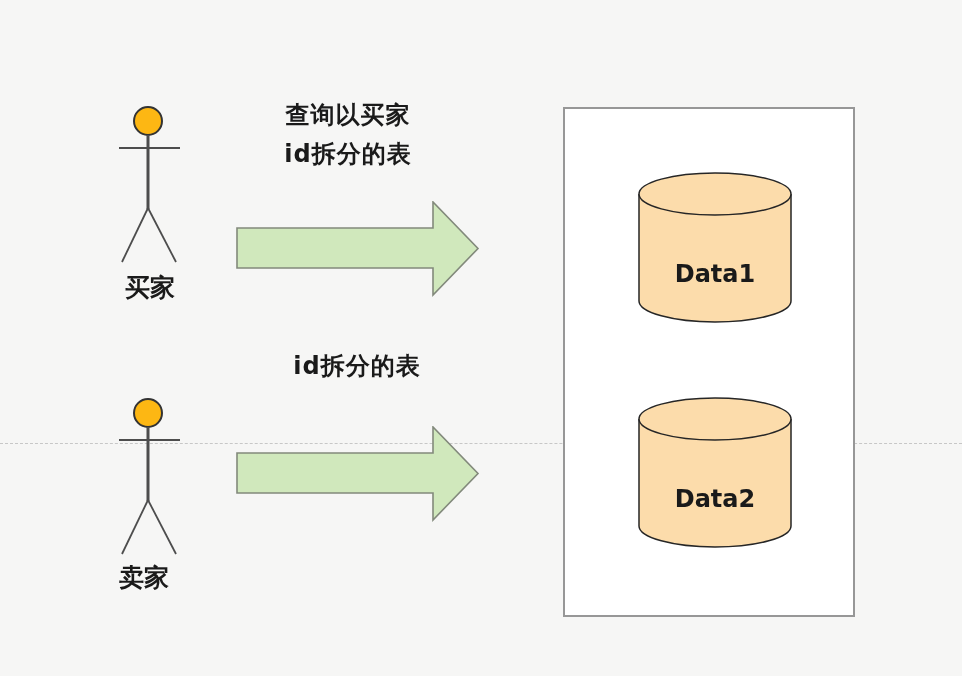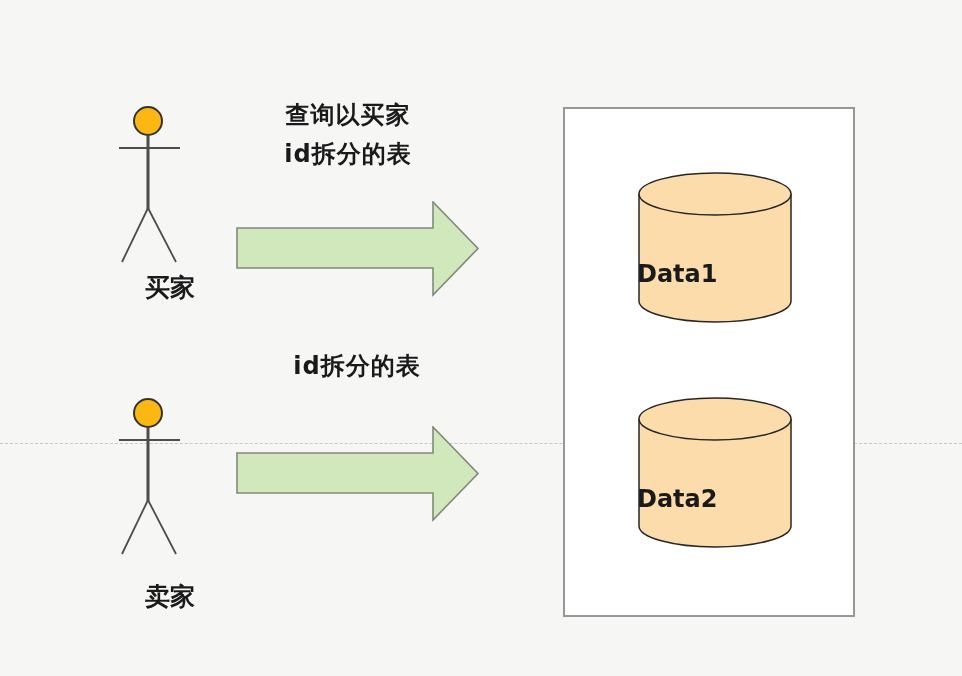--- a/index.html
+++ b/index.html
@@ -44,21 +44,21 @@
     fill: none;
   }
   .actor-limb {
     stroke: var(--actor-line, #4d4d4d);
     stroke-width: 1.8;
     fill: none;
   }
   .actor-label {
     position: absolute;
     width: 90px;
-    text-align: right;
+    text-align: center;
     font-size: 25px;
     font-weight: 700;
     line-height: 28px;
   }
 
   
   .flow-label {
     position: absolute;
     width: 224px;
     text-align: center;
@@ -94,21 +94,21 @@
   .db-shape {
     fill: var(--db-fill, #fcdcab);
     stroke: var(--db-stroke, #262626);
     stroke-width: 1.5;
   }
   .db-label {
     position: absolute;
     left: 0;
     top: 89px;
     width: 156px;
-    text-align: left;
+    text-align: center;
     font-size: 24px;
     font-weight: 600;
     color: var(--text, #1a1a1a);
   }
 </style>
 </head>
 <body>
 
 <div class="canvas">
 
@@ -123,21 +123,21 @@
   </svg>
   <div class="actor-label" style="left:105px; top:274px;">买家</div>
 
   <svg class="actor-svg abs" style="left:106px; top:396px;" width="88" height="162" viewBox="0 0 88 162">
     <circle class="actor-head" cx="42" cy="17" r="14"></circle>
     <line class="actor-torso" x1="42" y1="31" x2="42" y2="105"></line>
     <line class="actor-limb" x1="13" y1="44" x2="74" y2="44"></line>
     <line class="actor-limb" x1="42" y1="104" x2="16" y2="158"></line>
     <line class="actor-limb" x1="42" y1="104" x2="70" y2="158"></line>
   </svg>
-  <div class="actor-label" style="left:105px; top:564px;margin-top:19px;">卖家</div>
+  <div class="actor-label" style="left:99px; top:564px;">卖家</div>
 
   <div class="flow-label" style="left:236px; top:96px;">
     <div>查询以买家</div>
     <div>id拆分的表</div>
   </div>
 
   <div class="flow-label" style="left:245px; top:347px;">
     <div>id拆分的表</div>
   </div>
 

